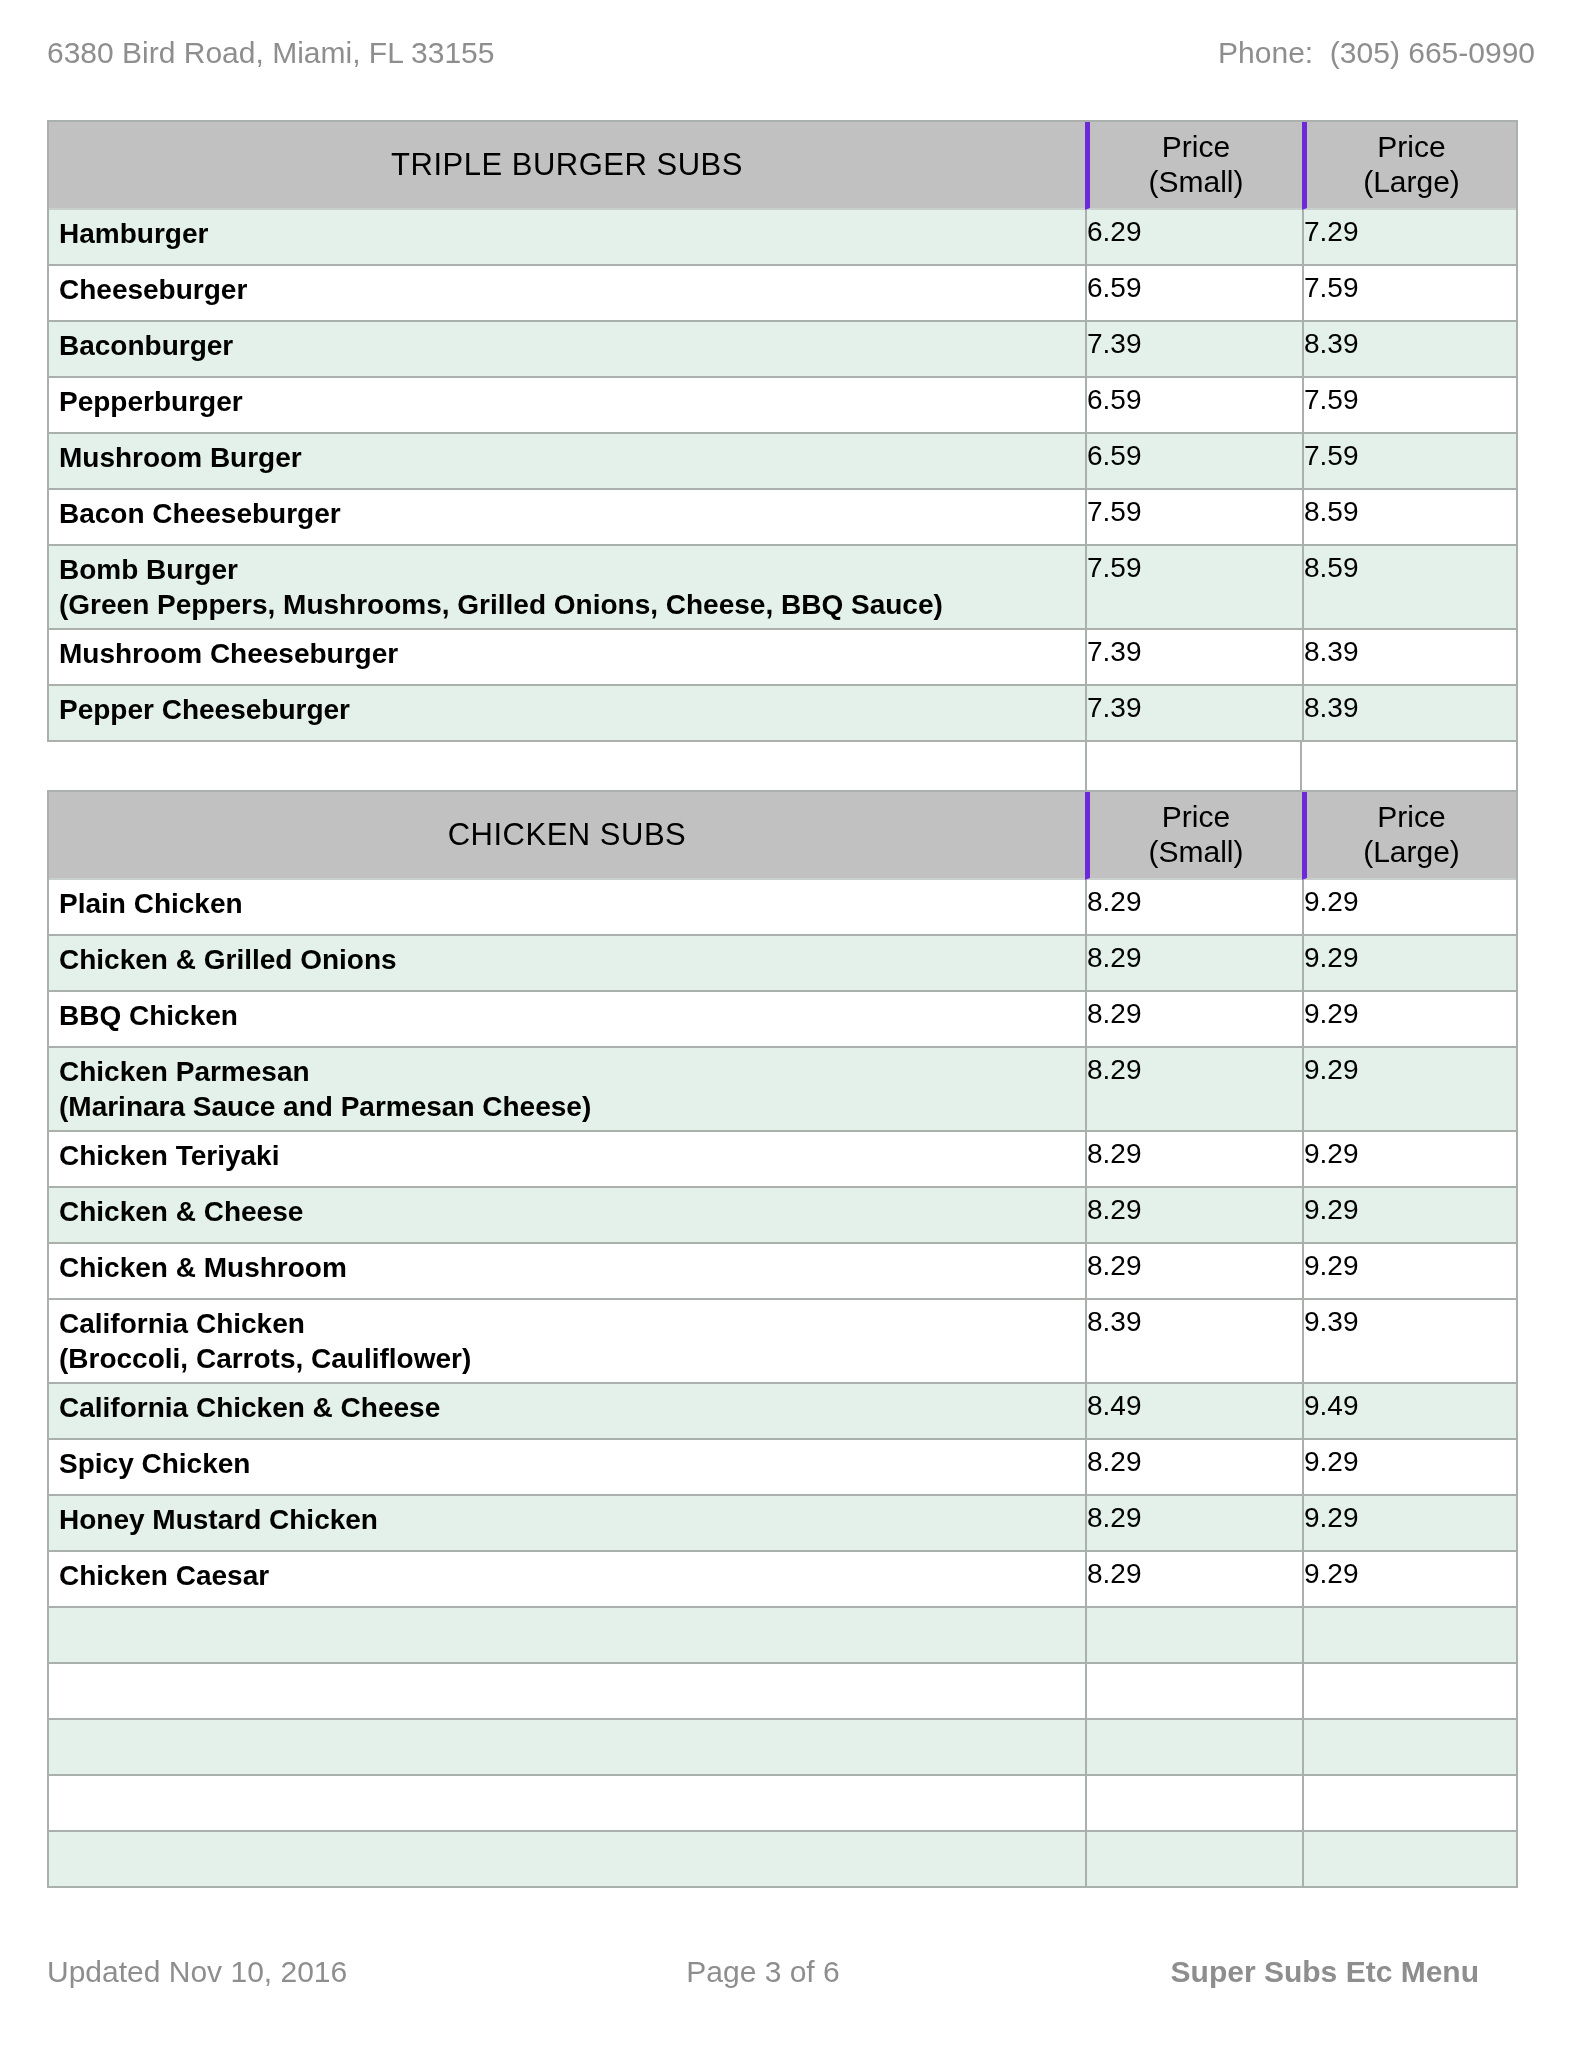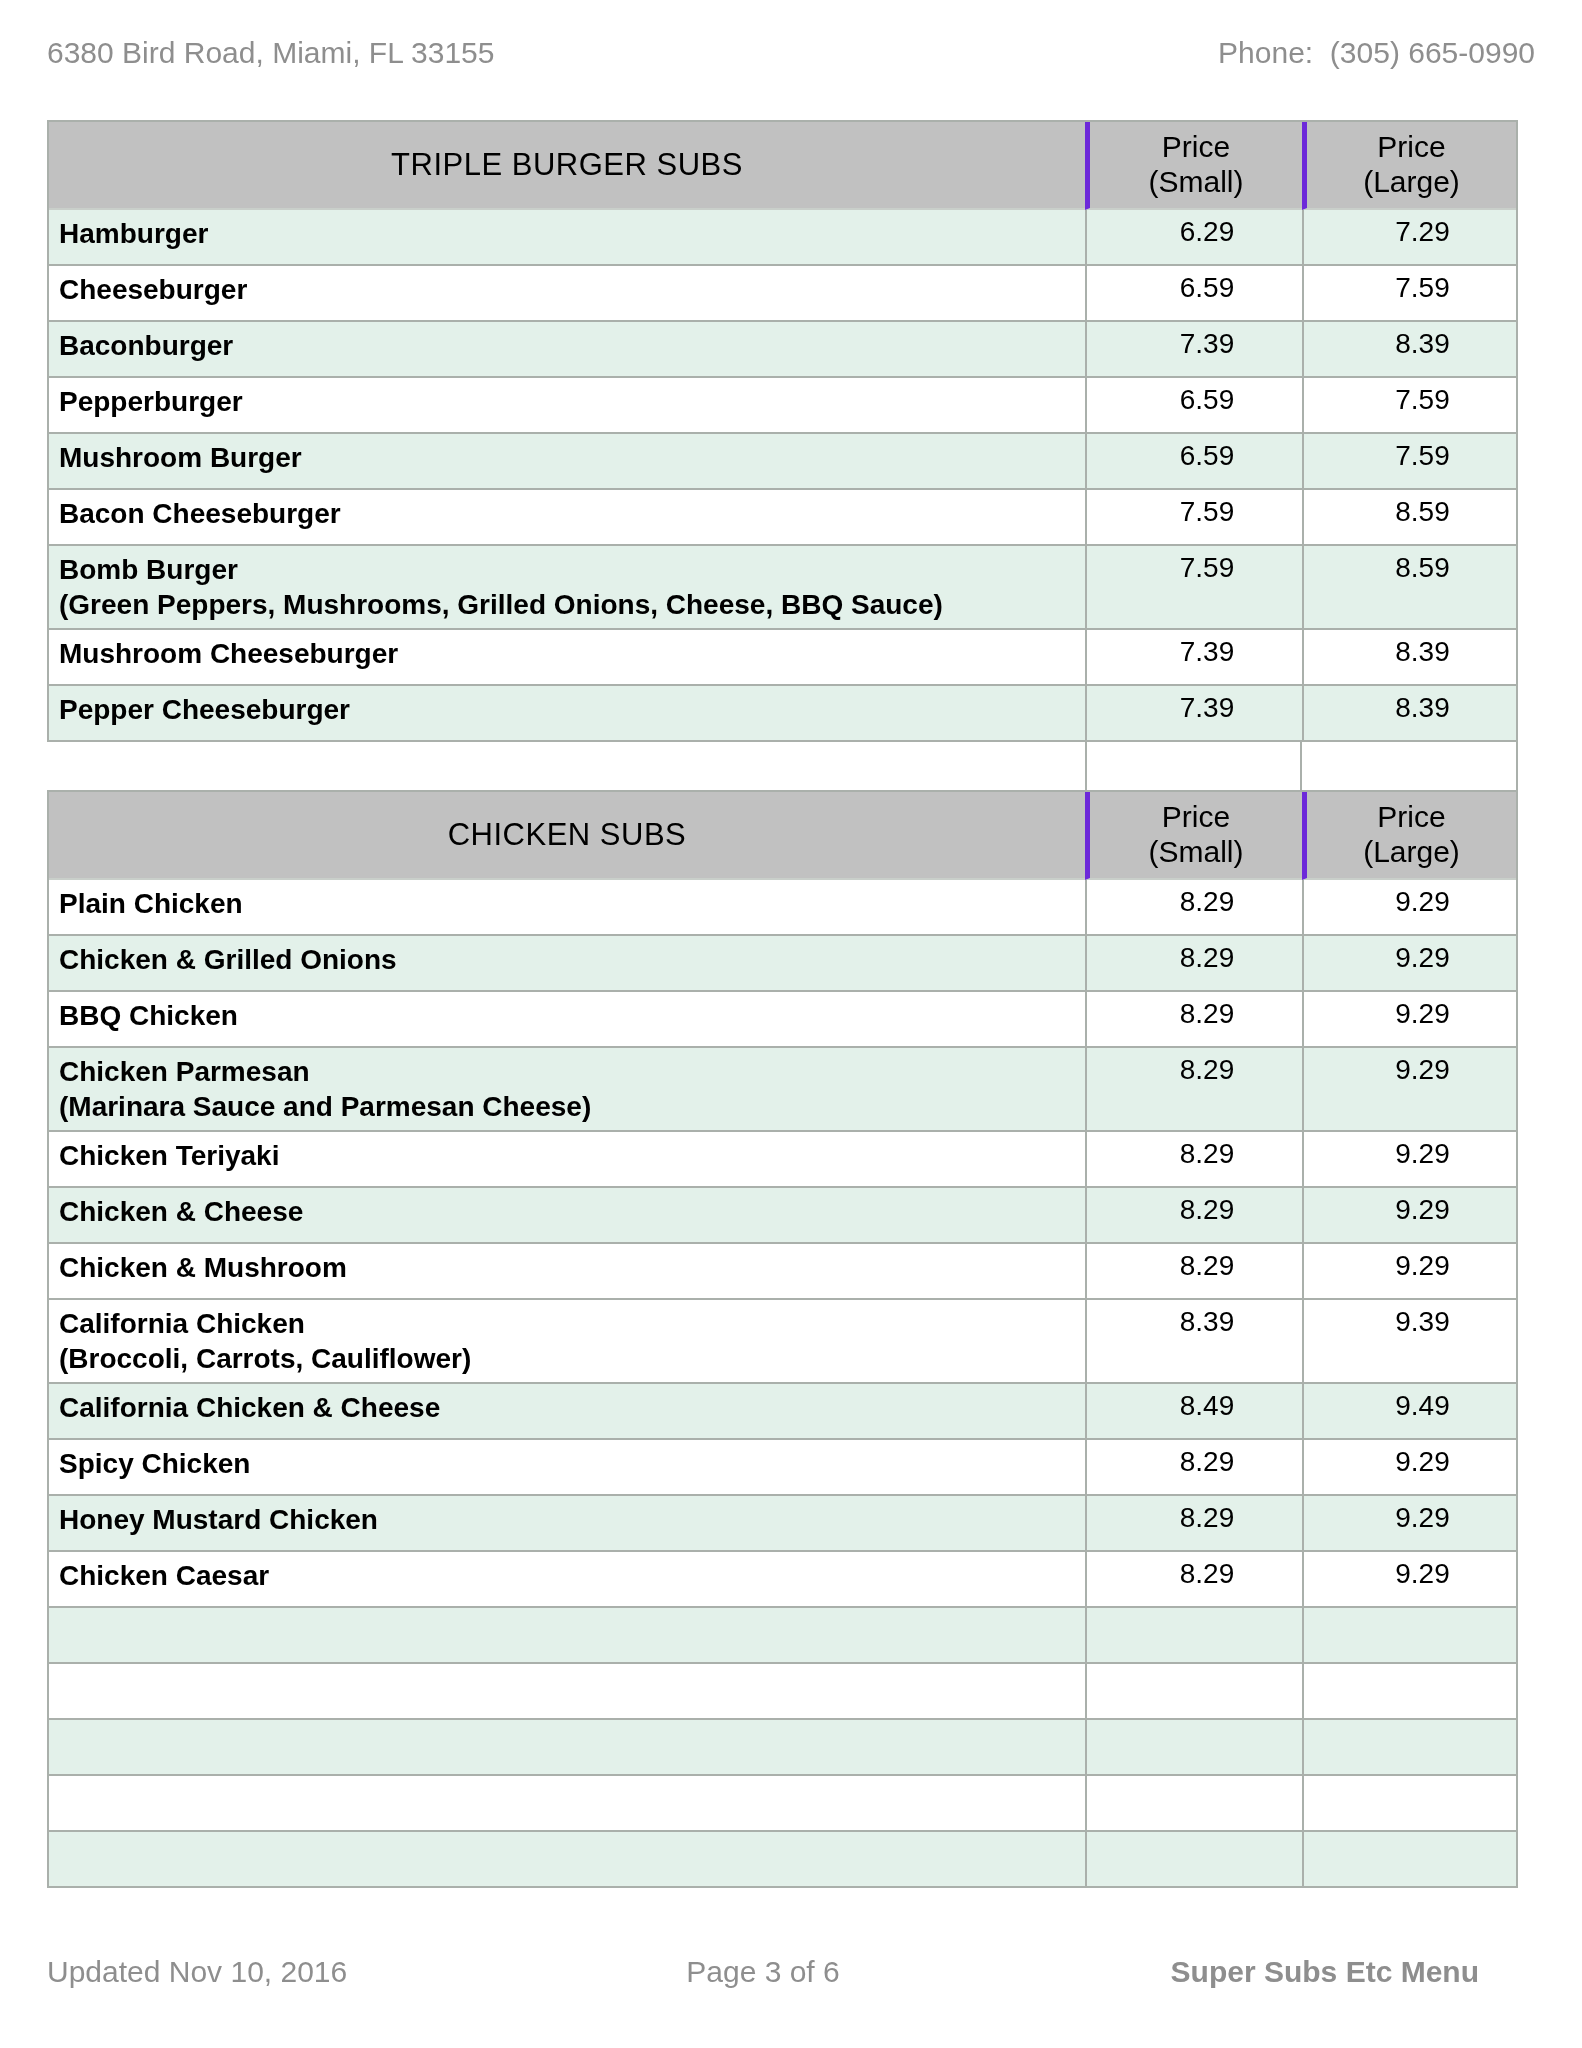--- a/index.html
+++ b/index.html
@@ -43,21 +43,21 @@
     vertical-align: top; padding: 6px 0 0 0; height: 42px;
     border-bottom: 2px solid var(--border);
     font-size: 28px; background: #ffffff;
   }
   tbody tr:last-child td { border-bottom: none; }
   tr.shaded td { background: var(--shaded); }
   td.item-cell {
     padding-left: 10px; padding-right: 24px; padding-bottom: 6px;
     font-weight: bold; line-height: 35px;
   }
-  td.price-cell { text-align: center; border-left: 2px solid var(--border); padding-left: 25px; }
+  td.price-cell { text-align: left; border-left: 2px solid var(--border); }
 
   .table-spacer {
     width: 1471px; margin-left: 47px; height: 48px;
     display: grid; grid-template-columns: 1038px 217px 216px;
   }
   .table-spacer .sp { border: 0 solid var(--border); }
   .table-spacer .sp-small { border-left-width: 2px; border-right-width: 2px; }
   .table-spacer .sp-large { border-right-width: 2px; }
 
   .page-footer {

